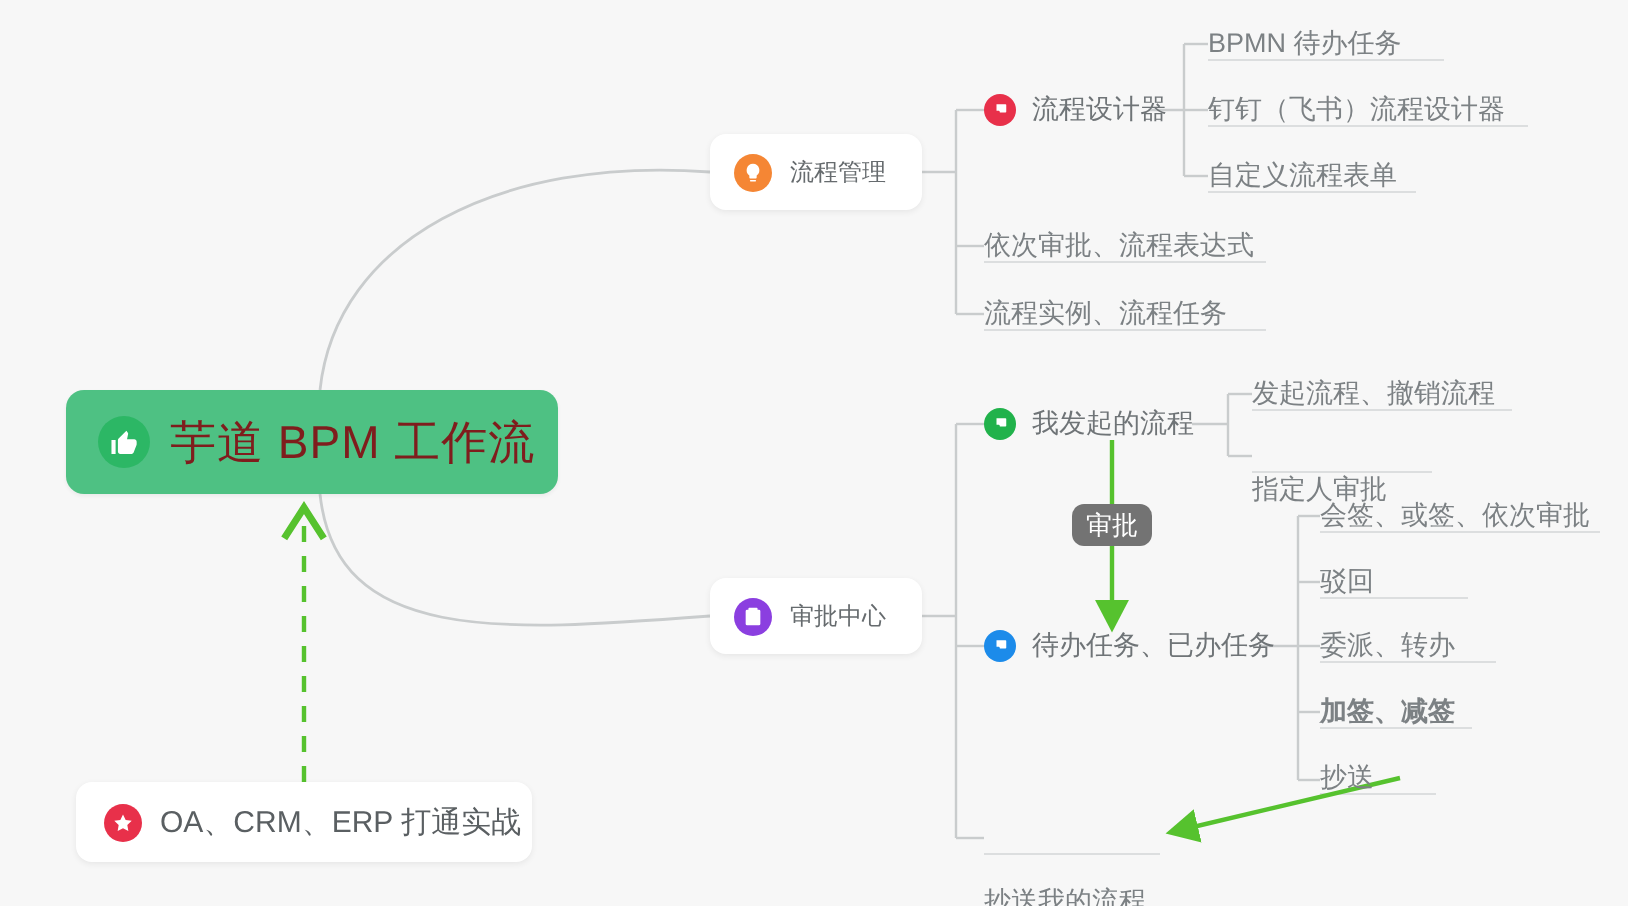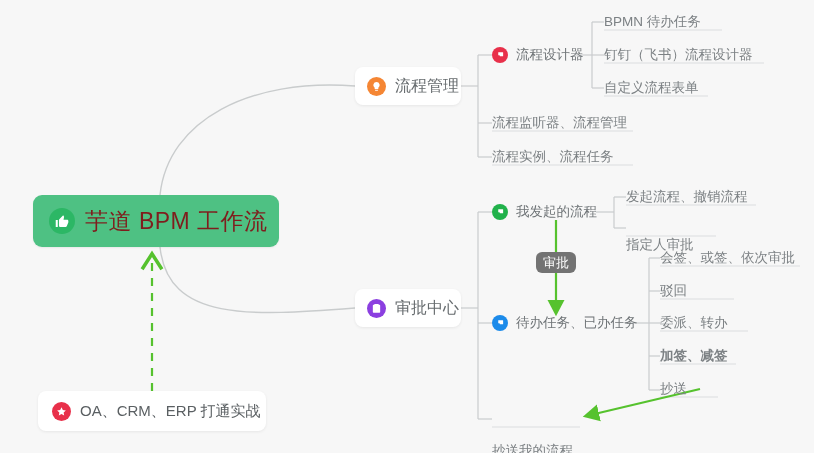--- a/index.html
+++ b/index.html
@@ -38,21 +38,21 @@
     position:absolute;
     background:#ffffff;
     border-radius:8px;
     display:flex;align-items:center;
     box-sizing:border-box;
     box-shadow:0 1px 3px rgba(0,0,0,0.07);
     white-space:nowrap;
   }
   .card .card-label{
     color:#666b6e;
-    font-size:16px;
+    font-size:12px;
     margin-left:9px;
   }
 
   #branch-process{left:355px;top:67px;width:106px;height:38px;padding-left:12px;}
   #branch-approval{left:355px;top:289px;width:106px;height:38px;padding-left:12px;}
   #node-oa{left:38px;top:391px;width:228px;height:40px;padding-left:14px;}
   #node-oa .card-label{font-size:15px;color:#5a5f62;}
 
   
   .leaf{
@@ -183,21 +183,21 @@
         <path fill="#ffffff" d="M6 3h12a1 1 0 011 1v9a1 1 0 01-1 1h-7.5l-.4-1.6a1 1 0 00-1-.75H6z"></path>
       </svg>
     </span>
     <span class="lbl">流程设计器</span>
   </div>
 
   <div class="leaf" style="left:604px;top:13px;">BPMN 待办任务</div>
   <div class="leaf" style="left:604px;top:46px;">钉钉（飞书）流程设计器</div>
   <div class="leaf" style="left:604px;top:79px;">自定义流程表单</div>
 
-  <div class="leaf" style="left:492px;top:114px;">流程监听器、流程管理</div>
+  <div class="leaf" style="left:492px;top:114px;">依次审批、流程表达式</div>
   <div class="leaf" style="left:492px;top:148px;">流程实例、流程任务</div>
 
   <div class="card" id="branch-approval">
     <span class="ico ico-md" style="background:#8b3fe0;">
       <svg width="11" height="11" viewBox="0 0 24 24" aria-hidden="true">
         <path fill="#ffffff" d="M8 2h8a1 1 0 011 1v1h1.5A1.5 1.5 0 0120 5.5v14A1.5 1.5 0 0118.5 21h-13A1.5 1.5 0 014 19.5v-14A1.5 1.5 0 015.5 4H7V3a1 1 0 011-1zm.5 7h7v1.8h-7zm0 4h7v1.8h-7z"></path>
       </svg>
     </span>
     <span class="card-label">审批中心</span>
   </div>

